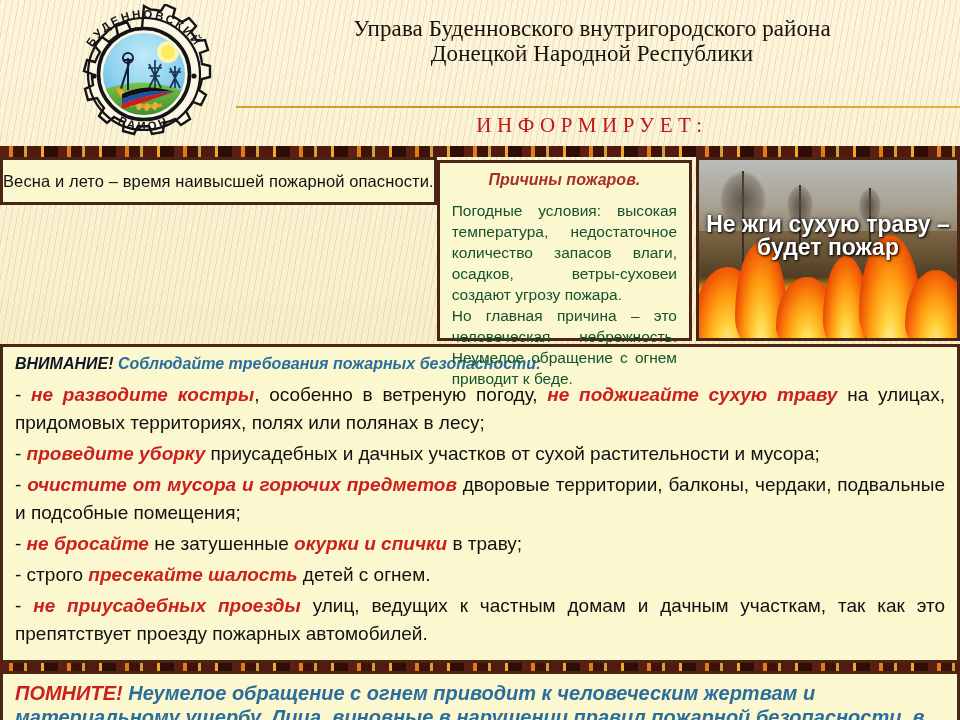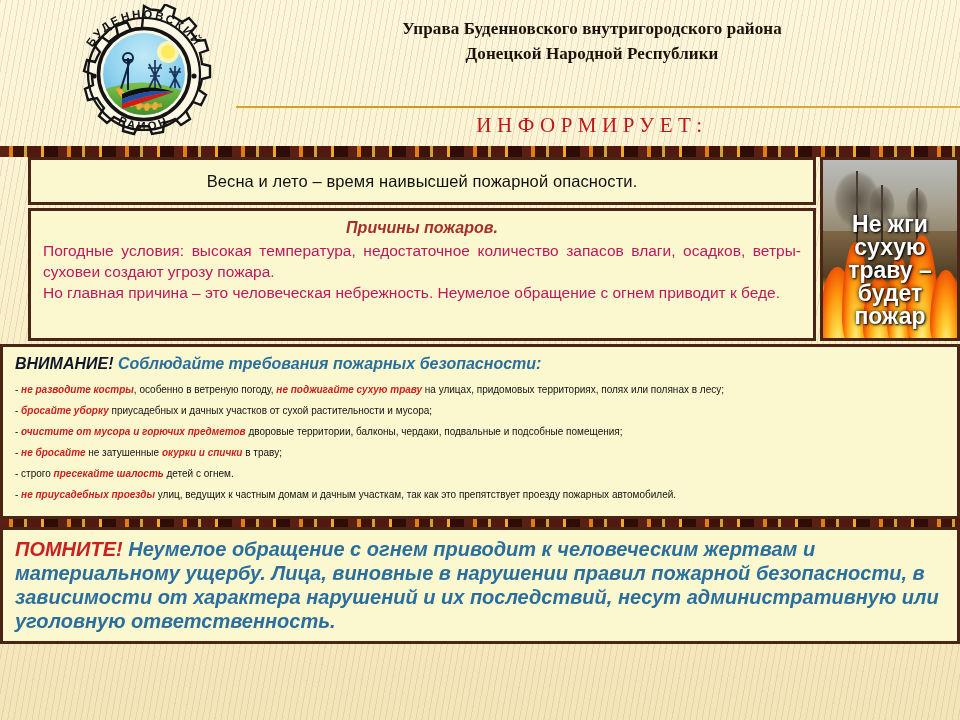--- a/index.html
+++ b/index.html
@@ -26,21 +26,21 @@
     position:absolute;left:58px;top:4px;width:172px;height:140px;
   }
   #emblem svg{display:block;width:172px;height:140px;}
 
   #header-text{
     position:absolute;left:236px;top:16px;width:712px;
     text-align:center;
   }
   .head-line{
     font-family:"Liberation Serif","DejaVu Serif",serif;
-    font-weight:bold;color:#1a1208;font-size:17px;line-height:25px;
+    font-weight:normal;color:#1a1208;font-size:23px;line-height:25px;
     letter-spacing:.1px;white-space:nowrap;
   }
   #gold-rule{
     position:absolute;left:236px;top:106px;width:724px;height:2px;
     background:linear-gradient(90deg,#d9a326 0%,#c98f16 40%,#e0b44a 100%);
   }
   #informs{
     position:absolute;left:236px;top:113px;width:712px;text-align:center;
     font-family:"Liberation Serif","DejaVu Serif",serif;
     font-weight:normal;color:#c01818;font-size:21px;letter-spacing:5.5px;
@@ -64,35 +64,35 @@
 
   
   .panel{
     background:#fbf8cf;
     border:3px solid #4a2414;
     box-sizing:border-box;
   }
   .panel-inner{padding:6px 12px;}
 
   #row1{position:relative;display:flex;height:184px;}
-  #row1-left{width:788px;display:flex;flex-direction:column;padding-left:28px;}
+  #row1-left{width:692px;display:flex;}
   #p-season{
     height:48px;margin:0;
     display:flex;align-items:center;justify-content:center;
   }
   #p-season .txt{
     font-size:16.5px;color:#111;letter-spacing:.1px;
   }
   #p-causes{flex:1;margin-top:3px;}
   #causes-title{
     text-align:center;font-weight:bold;font-style:italic;
-    color:#a62f28;font-size:16px;margin:2px 0 3px;
+    color:#a62f28;font-size:16px;margin:2px 0 11px;
   }
   .causes-p{
-    font-size:15.5px;color:#be185d;line-height:21px;
+    font-size:15.5px;color:#14532d;line-height:21px;
     text-align:justify;margin:0;
   }
   #row1-right{
     flex:1;margin-left:4px;position:relative;overflow:hidden;
     border:3px solid #4a2414;box-sizing:border-box;
   }
 
   
   #fire-photo{position:absolute;inset:0;overflow:hidden;background:#8e7a5c;}
   #sky{position:absolute;left:0;top:0;right:0;height:46%;
@@ -128,21 +128,21 @@
     text-shadow:0 0 4px rgba(0,0,0,.85),1px 1px 2px rgba(0,0,0,.9);
     padding:0 6px;
   }
 
   
   #p-rules{margin-top:3px;padding:8px 12px 9px;}
   #rules-head{font-size:16px;margin:0 0 8px;font-style:italic;font-weight:bold;}
   #rules-head .attn{color:#0f172a;}
   #rules-head .sub{color:#2a6e9e;}
   .rule{
-    font-size:10px;line-height:18px;color:#111;
+    font-size:19px;line-height:28px;color:#111;
     margin:0 0 3px;text-align:justify;
   }
   .rule .hl{color:#cc2020;font-weight:bold;font-style:italic;}
 
   
   #p-remember{margin-top:0;padding:7px 12px 8px;}
   #remember-body{
     font-size:20px;line-height:24px;font-style:italic;font-weight:bold;
     color:#2a6e9e;margin:0;
   }
@@ -291,21 +291,21 @@
     </div>
   </div>
 
   <div class="panel" id="p-rules">
     <div id="rules-head">
       <span class="attn">ВНИМАНИЕ!</span>
       <span class="sub">Соблюдайте требования пожарных безопасности:</span>
     </div>
     <div id="rules-list">
         <p class="rule"><span>- </span><span class="hl">не разводите костры</span><span>, особенно в ветреную погоду, </span><span class="hl">не поджигайте сухую траву</span><span> на улицах, придомовых территориях, полях или полянах в лесу;</span></p>
-        <p class="rule"><span>- </span><span class="hl">бросайте уборку</span><span> приусадебных и дачных участков от сухой растительности и мусора;</span></p>
+        <p class="rule"><span>- </span><span class="hl">проведите уборку</span><span> приусадебных и дачных участков от сухой растительности и мусора;</span></p>
         <p class="rule"><span>- </span><span class="hl">очистите от мусора и горючих предметов</span><span> дворовые территории,  балконы, чердаки, подвальные и подсобные помещения;</span></p>
         <p class="rule"><span>- </span><span class="hl">не бросайте</span><span> не затушенные </span><span class="hl">окурки и спички</span><span> в траву;</span></p>
         <p class="rule"><span>- строго </span><span class="hl">пресекайте шалость</span><span> детей с огнем.</span></p>
         <p class="rule"><span>- </span><span class="hl">не приусадебных проезды</span><span> улиц, ведущих к частным домам и дачным участкам, так как это препятствует проезду пожарных автомобилей.</span></p>
       </div>
   </div>
 
   <div class="strip thin"></div>
 
   <div class="panel" id="p-remember">

